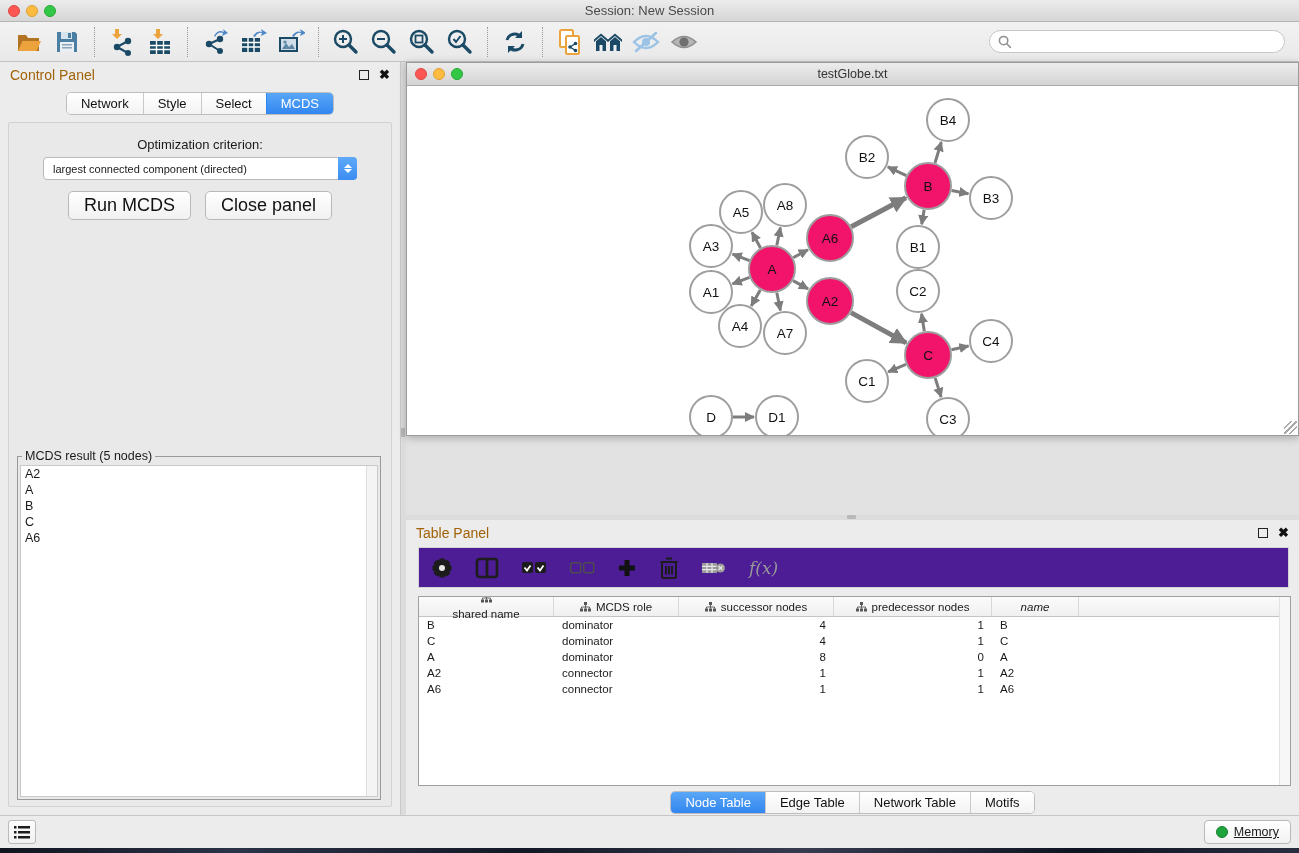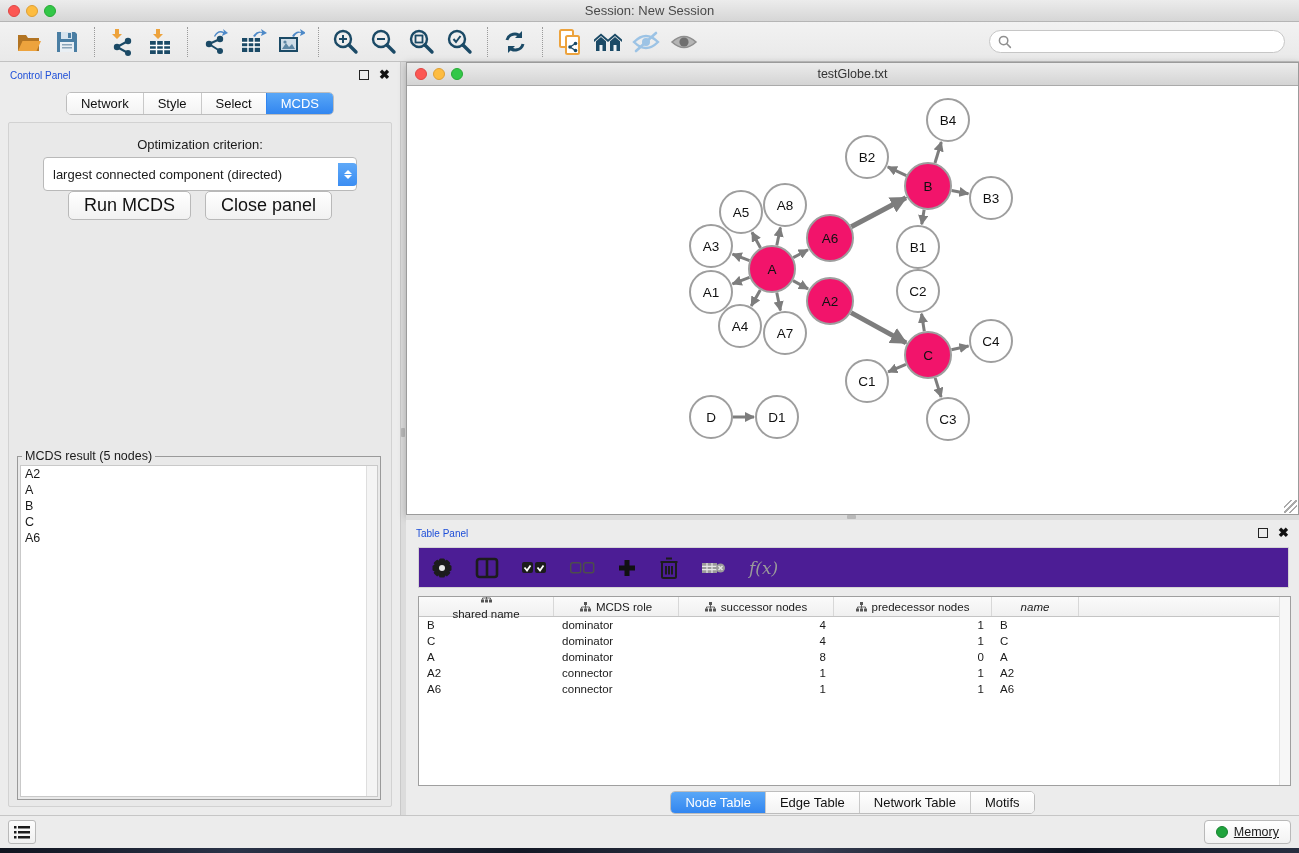--- a/index.html
+++ b/index.html
@@ -33,40 +33,40 @@
     font-family:"Liberation Sans", sans-serif; background:transparent; margin-left:5px; }
 
   
   #control-panel { position:absolute; top:62px; left:0; width:401px; bottom:38px;
     background:#ececec; border-right:1px solid #c9c9c9; }
   #v-divider { position:absolute; top:62px; left:401px; width:5px; bottom:38px; background:#dcdcdc; }
   .div-dot { position:absolute; width:4px; height:9px; background:#b9b9b9; border-radius:1px; }
   #right-col { position:absolute; top:62px; left:406px; right:0; bottom:38px; }
 
   .panel-head { height:26px; display:flex; align-items:center; padding:0 10px; }
-  .panel-title { font-size:10px; color:#1d4ed8; }
+  .panel-title { font-size:14px; color:#a16207; }
   .panel-ctrls { margin-left:auto; display:flex; gap:10px; align-items:center; }
   .float-box { width:10px; height:10px; border:1.5px solid #222; }
   .close-x { font-size:13px; font-weight:bold; color:#111; line-height:10px; }
 
   
   .seg { display:flex; border:1px solid #bdbdbd; border-radius:5px; overflow:hidden; background:#fff; }
   .seg .seg-tab { font-size:13px; padding:3px 14px; border-left:1px solid #c9c9c9;
     color:#111; background:linear-gradient(#ffffff,#f3f3f3); white-space:nowrap; }
   .seg .seg-tab:first-child { border-left:none; }
   .seg .seg-tab.active { background:linear-gradient(#59a7f7,#3286f0); color:#fff; border-left-color:#3286f0; }
 
   #cp-tabs-row { position:absolute; top:30px; left:0; right:0; display:flex; justify-content:center; }
 
   #cp-content { position:absolute; top:60px; left:8px; right:8px; bottom:8px;
     background:#e9e9e9; border:1px solid #d2d2d2; border-radius:2px; }
   #opt-label { text-align:center; margin-top:14px; font-size:13px; }
-  #criterion-select { position:absolute; top:34px; left:34px; right:34px; height:34px;
+  #criterion-select { position:absolute; top:34px; left:34px; right:34px; height:23px;
     background:#fff; border:1px solid #b9b9b9; border-radius:4px;
-    display:flex; align-items:center; font-size:13px; }
+    display:flex; align-items:center; font-size:11px; }
   #criterion-select .val { padding-left:9px; flex:1; white-space:nowrap; overflow:hidden; }
   #criterion-select .stepper { width:19px; height:23px; margin-right:-1px;
     background:linear-gradient(#5fa9f8,#3b8df2); border-radius:0 4px 4px 0;
     display:flex; flex-direction:column; align-items:center; justify-content:center; gap:1px; }
   .chev { width:0; height:0; border-left:4px solid transparent; border-right:4px solid transparent; }
   .chev.up { border-bottom:4px solid #fff; }
   .chev.down { border-top:4px solid #fff; }
   #cp-buttons { position:absolute; top:68px; left:0; right:0; display:flex; justify-content:center; gap:14px; }
   .mac-btn { font-size:18px; padding:3px 15px; background:linear-gradient(#ffffff,#f1f1f1);
     border:1px solid #b9b9b9; border-radius:5px; color:#111;
@@ -76,21 +76,21 @@
     border:1px solid #9a9a9a; }
   #mcds-legend { position:absolute; top:-8px; left:4px; background:#e9e9e9;
     font-size:12.5px; padding:0 3px; }
   #mcds-list { position:absolute; top:8px; left:2px; right:2px; bottom:2px;
     background:#fff; border:1px solid #c9c9c9; overflow:hidden; }
   #mcds-list .scroll-track { position:absolute; top:0; right:0; width:11px; bottom:0;
     background:#f4f4f4; border-left:1px solid #dedede; }
   .list-item { font-size:12.5px; line-height:16px; padding-left:4px; }
 
   
-  #net-window { position:absolute; top:0; left:0; right:0; height:453px;
+  #net-window { position:absolute; top:0; left:0; right:0; height:374px;
     background:#fff; border:1px solid #9b9b9b; box-shadow:0 2px 8px rgba(0,0,0,.25); }
   #net-titlebar { height:23px; background:linear-gradient(#ececec,#d4d4d4);
     border-bottom:1px solid #aaa; display:flex; align-items:center; position:relative; }
   #net-titlebar .title { position:absolute; left:0; right:0; text-align:center; font-size:12.5px; color:#333; }
   #net-canvas { position:absolute; top:23px; left:0; right:0; bottom:0; background:#fff; overflow:hidden; }
   #resize-grip { position:absolute; right:1px; bottom:1px; width:13px; height:13px;
     background:
       linear-gradient(135deg, transparent 46%, #aaa 46%, #aaa 54%, transparent 54%) 0 0/13px 13px,
       linear-gradient(135deg, transparent 66%, #aaa 66%, #aaa 74%, transparent 74%) 0 0/13px 13px,
       linear-gradient(135deg, transparent 26%, #aaa 26%, #aaa 34%, transparent 34%) 0 0/13px 13px; }

